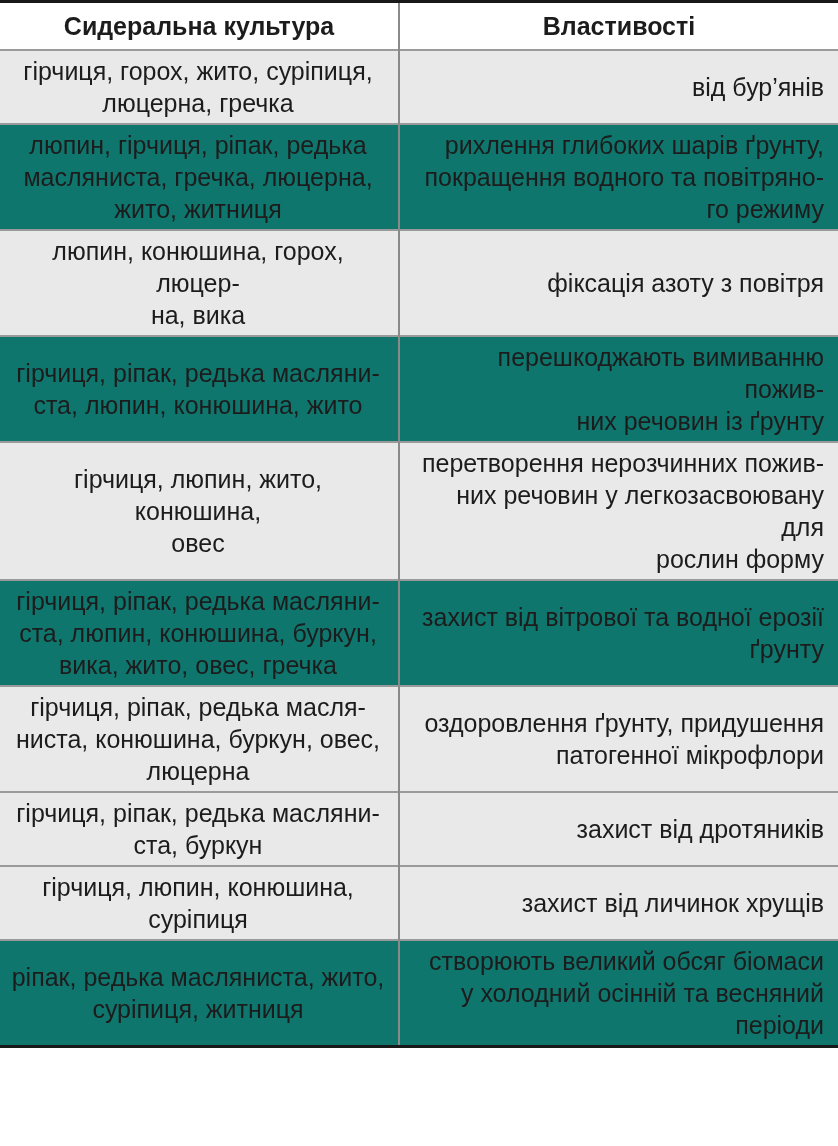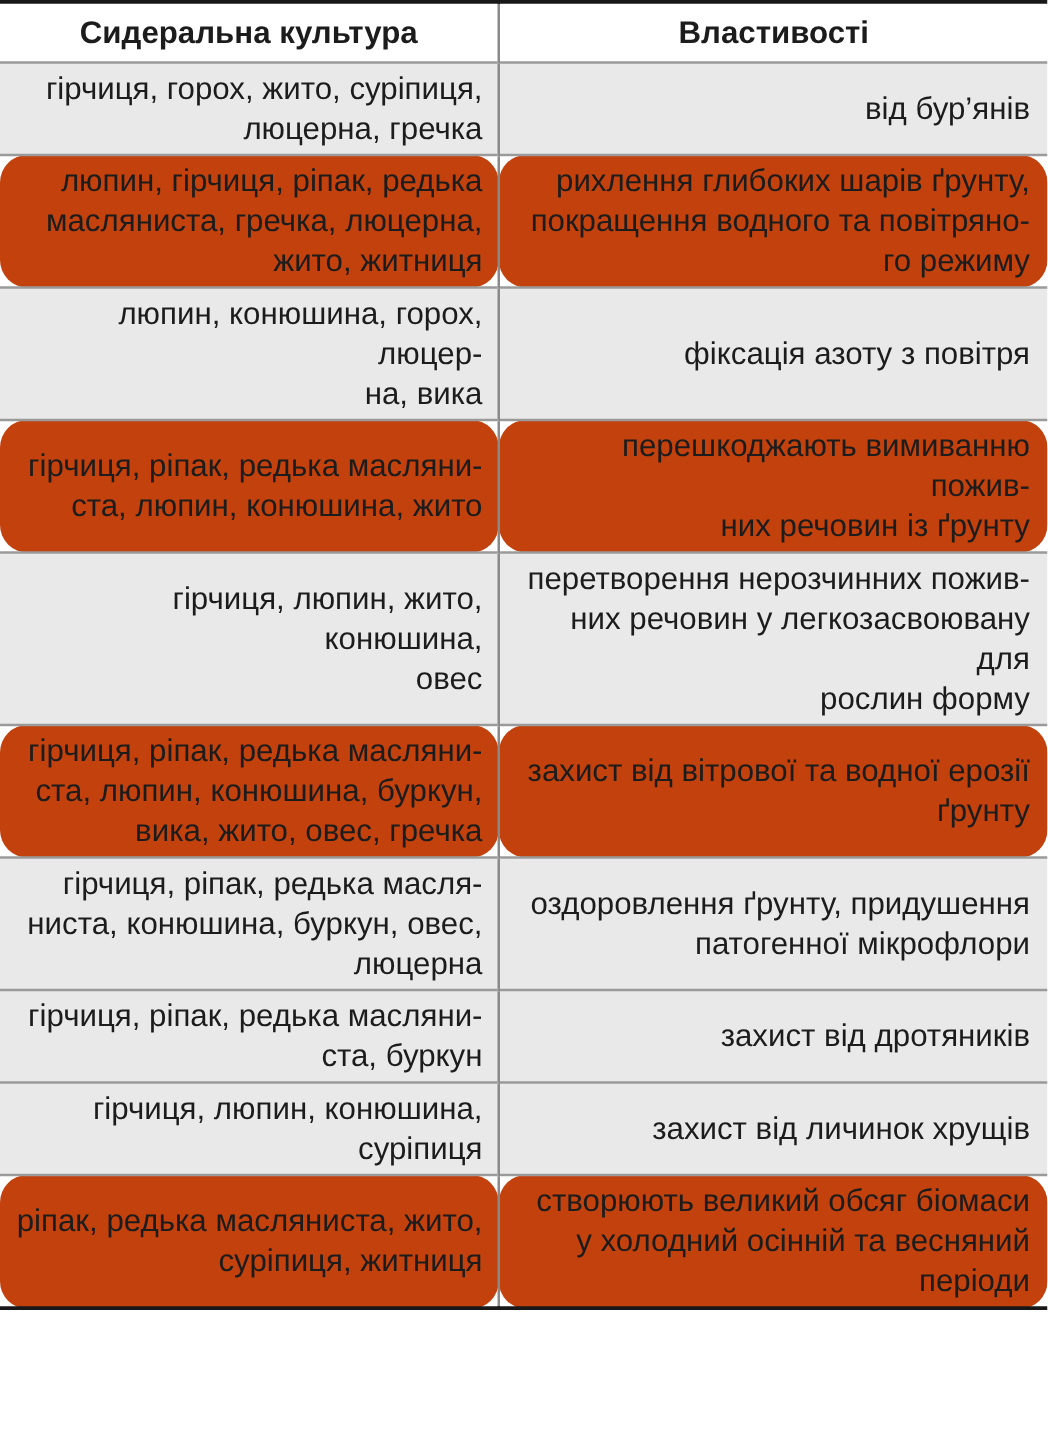--- a/index.html
+++ b/index.html
@@ -33,29 +33,29 @@
     font-weight: bold;
     text-align: center;
     padding: 7px 8px;
     background: #ffffff;
   }
   .sideration-table thead th:first-child,
   .sideration-table td.crop-cell {
     border-right: 2px solid #8a8a8a;
   }
   .sideration-table td.crop-cell {
-    text-align: right;
+    text-align: center;
     padding: 4px 12px 4px 10px;
   }
   .sideration-table td.prop-cell {
     text-align: right;
     padding: 4px 14px;
   }
   .sideration-table tr.row-alt td { background: #e9e9e9; }
-  .sideration-table tr.row-plain td { background: #c2410c; border-radius: 22px; }
+  .sideration-table tr.row-plain td { background: #0f766e; }
 </style>
 </head>
 <body>
 
 <table class="sideration-table">
   <colgroup>
     <col class="col-crop">
     <col class="col-prop">
   </colgroup>
   <thead>

